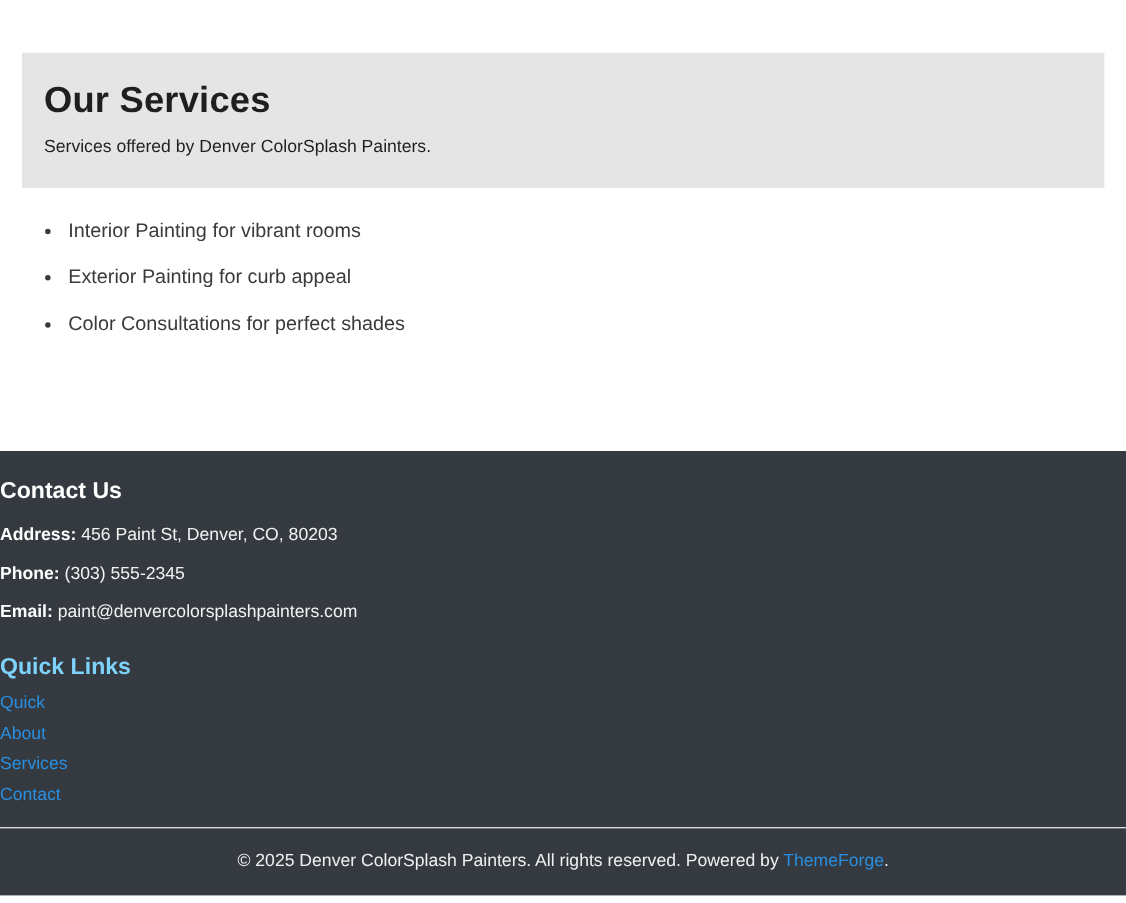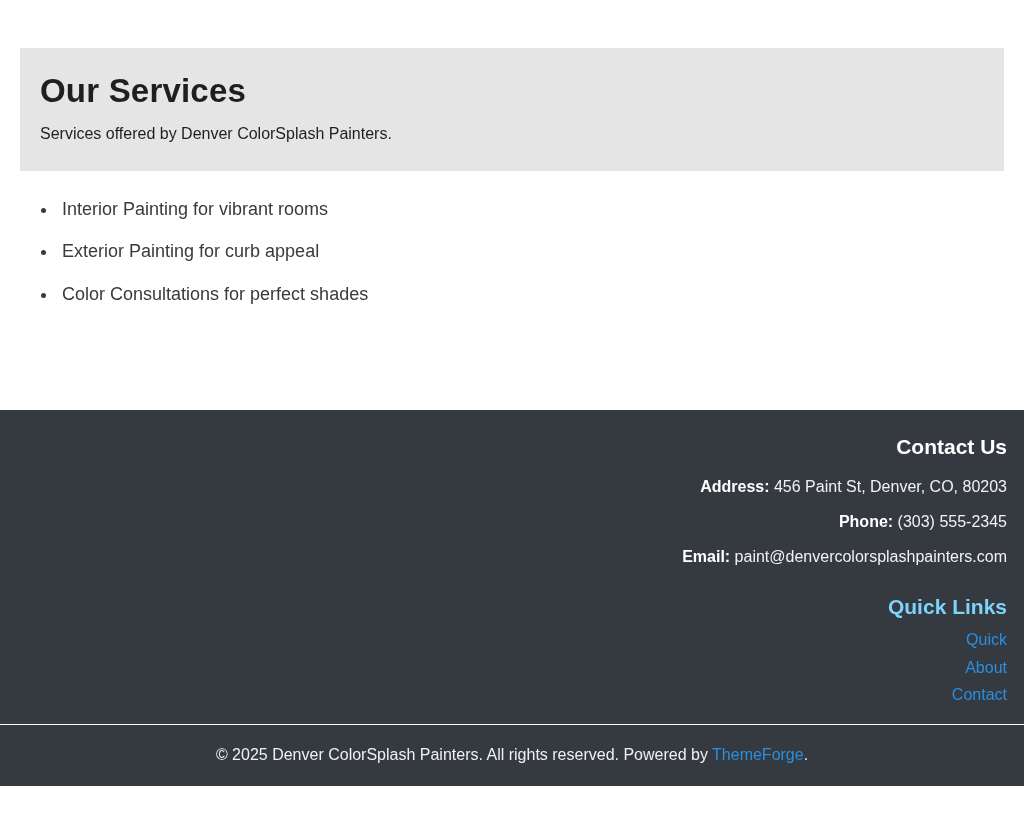--- a/index.html
+++ b/index.html
@@ -80,21 +80,20 @@
   footer h2 {
     margin: 0 0 18px 0;
     font-size: 21px;
     font-weight: bold;
     line-height: 1.2;
     color: #ffffff;
     padding: 0 0 0 0;
   }
   .footer-inner {
     padding: 0 17px 0 0;
-    text-align: right;
   }
   .contact-line {
     font-size: 16px;
     line-height: 1.25;
     margin: 0 0 15px 0;
     color: #f2f2f2;
   }
   .contact-line b {
     color: #ffffff;
     font-weight: bold;
@@ -175,20 +174,23 @@
       <div class="quick-title">Quick Links</div>
 
       <ul class="quick-links">
         <li>
           <a href="#">Quick</a>
         </li>
         <li>
           <a href="#">About</a>
         </li>
         <li>
+          <a href="#">Services</a>
+        </li>
+        <li>
           <a href="#">Contact</a>
         </li>
       </ul>
     </div>
 
     <div class="footer-bottom">
       <span>© 2025 Denver ColorSplash Painters. All rights reserved. Powered by</span>
       <a href="#">ThemeForge</a><span>.</span>
     </div>
   </footer>

